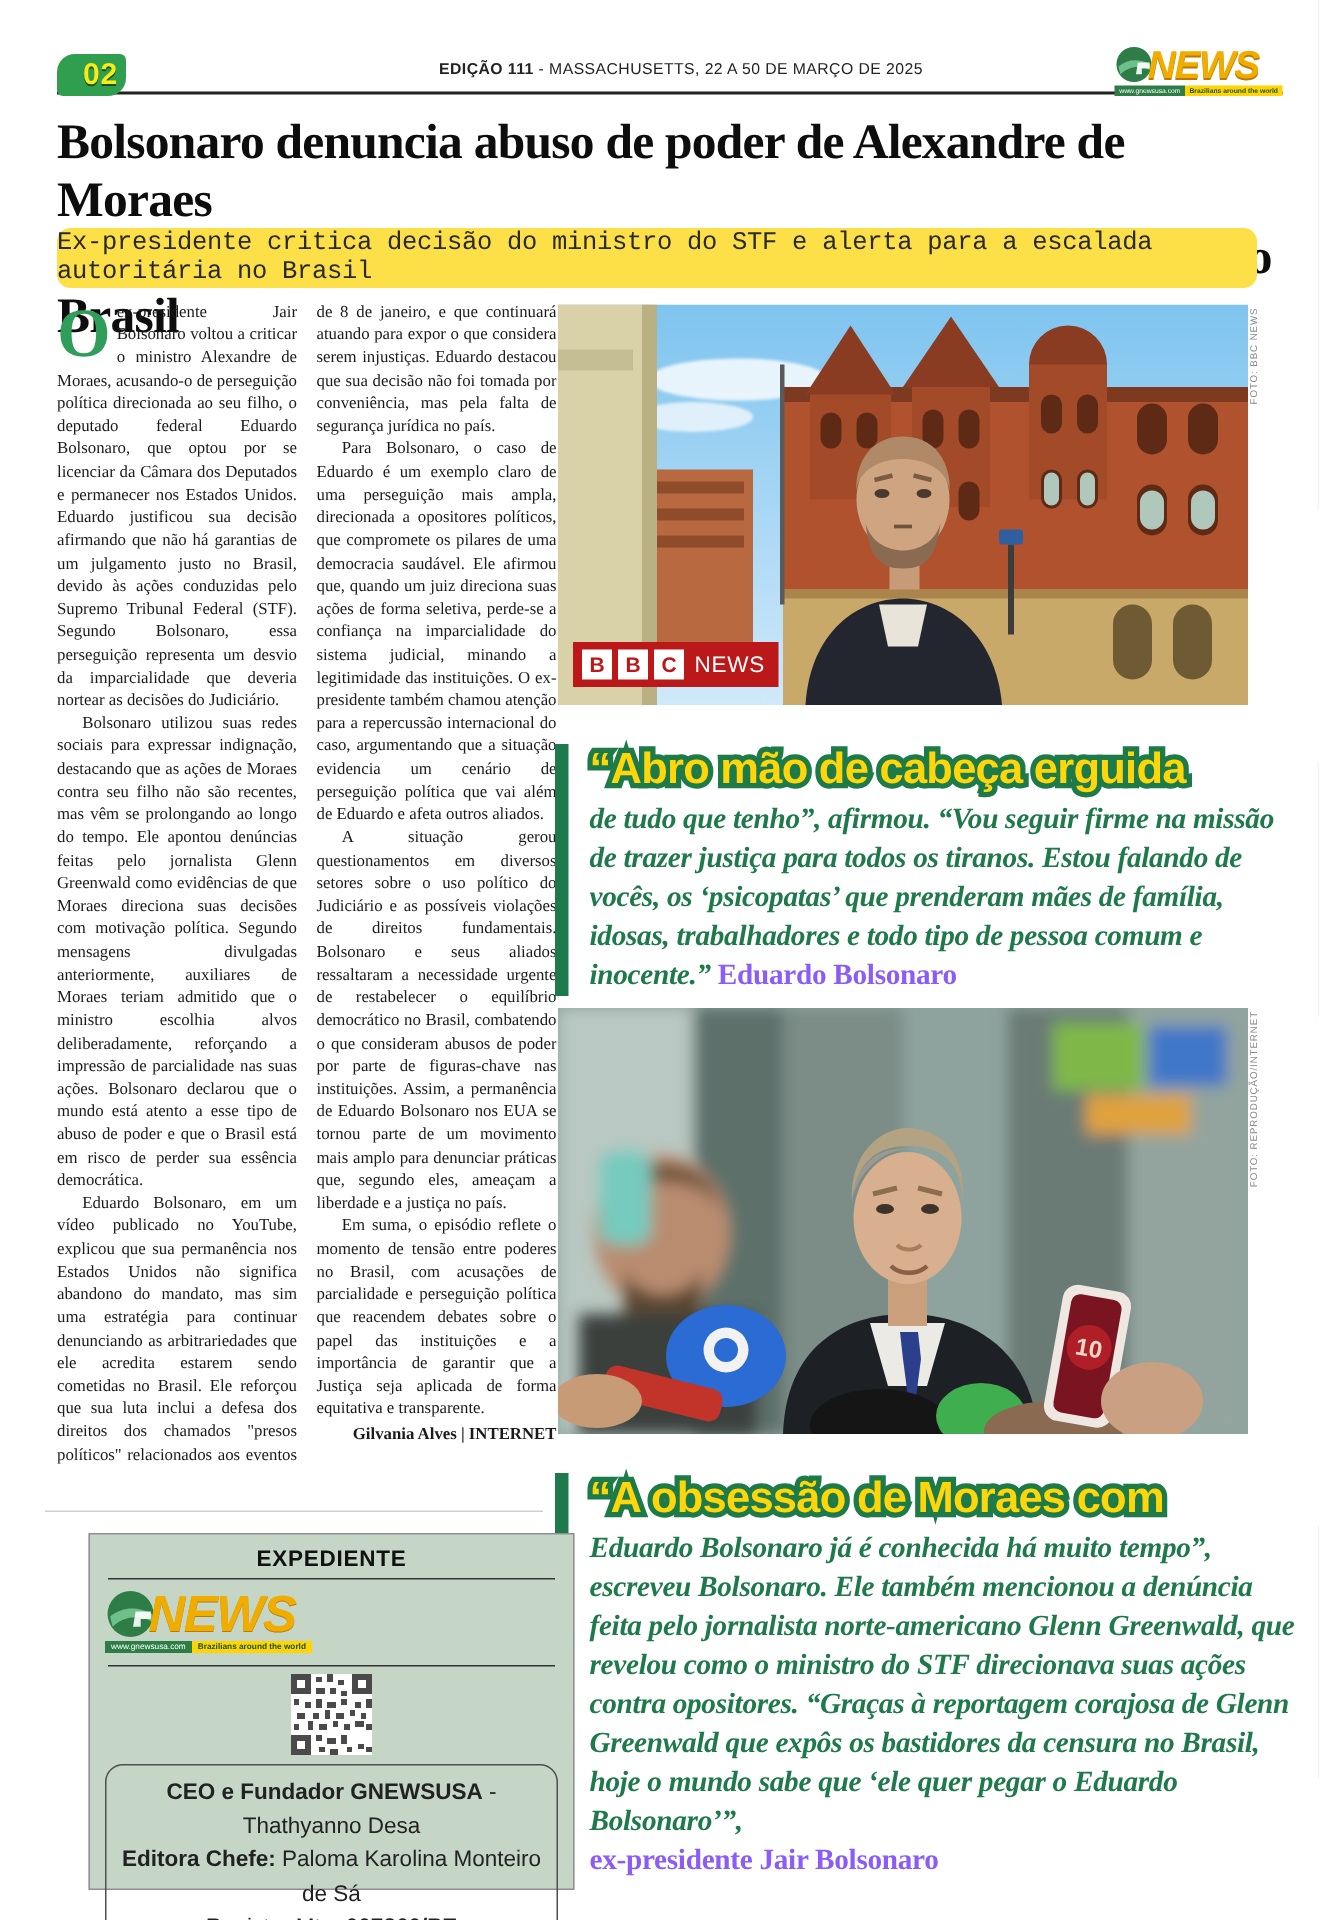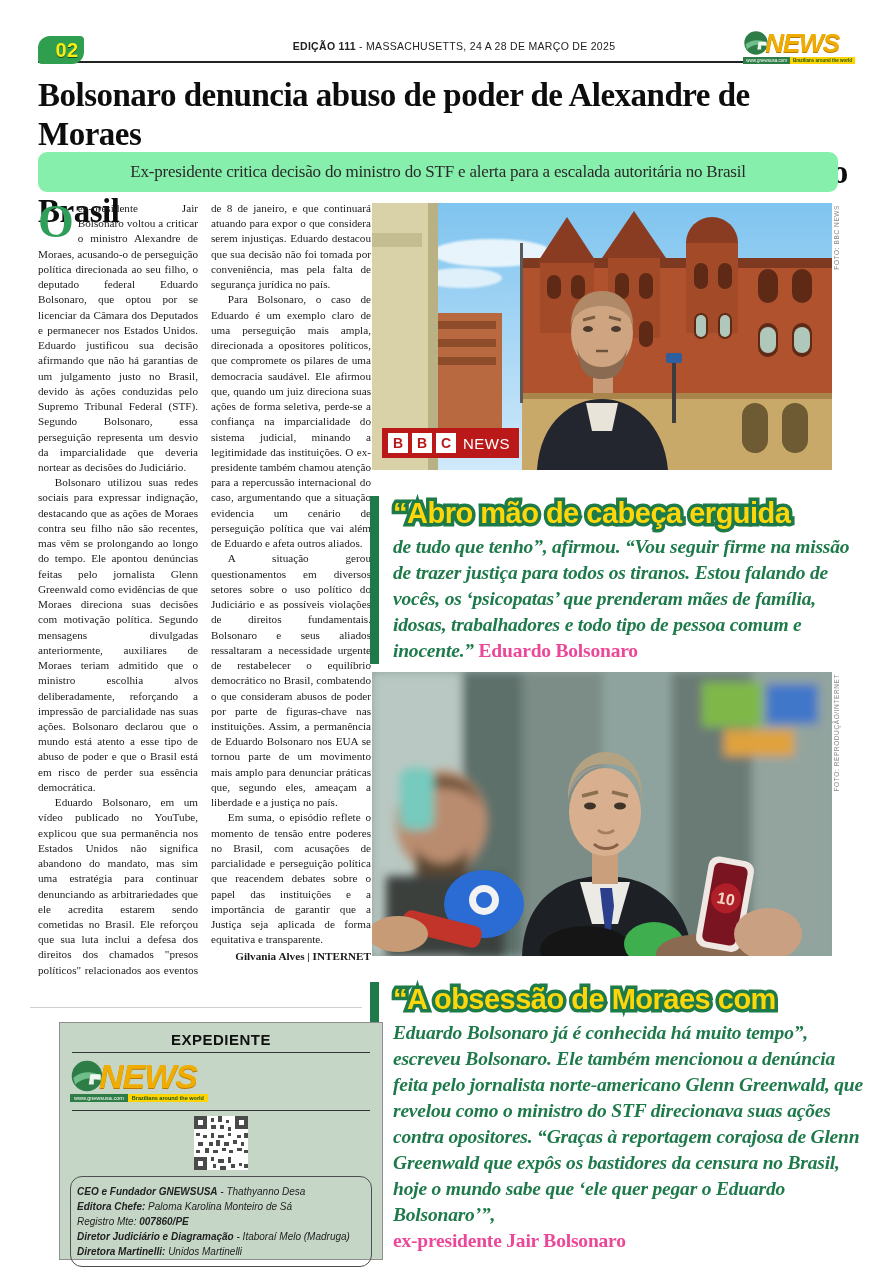--- a/index.html
+++ b/index.html
@@ -41,23 +41,23 @@
   .brand-hdr .brand-bar-tag { font-size:4.5px; padding:1px 3px; }
 
   
   .headline {
     position:absolute; left:38px; top:76px; width:810px;
     font-family:"Liberation Serif", serif; font-weight:bold; color:#0d0d0d;
     font-size:33px; line-height:1.17; letter-spacing:-0.5px;
   }
   .subhead {
     position:absolute; left:38px; top:152px; width:800px; height:40px;
-    background:#86efac; border-radius:9px;
+    background:#fde047; border-radius:9px;
     display:flex; align-items:center; justify-content:center;
-    font-family:Liberation Serif, serif; font-size:17px; color:#2a2a2a; letter-spacing:-0.2px;
+    font-family:Liberation Mono, monospace; font-size:17px; color:#2a2a2a; letter-spacing:-0.2px;
   }
 
   
   .article-text {
     position:absolute; left:38px; top:201px; width:333px; height:812px;
     column-count:2; column-gap:13px; overflow:hidden;
     font-size:11.2px; line-height:1.36; text-align:justify;
     hyphens:auto; -webkit-hyphens:auto;
   }
   .body-p { text-indent:1.5em; }
@@ -91,50 +91,50 @@
 
   .quote { position:relative; border-left:9px solid #1e7a4a; padding:2px 0 0 14px; margin:26px 0 8px -2px; width:494px; }
   .hl-wrap { position:relative; display:inline-block; line-height:1.05; margin-bottom:6px;
              font-family:"Liberation Sans", sans-serif; font-weight:bold; font-size:29px; letter-spacing:-0.5px; }
   .hl-stroke { position:absolute; left:0; top:0; color:#1d7a49; -webkit-text-stroke:7px #1d7a49; z-index:0; white-space:nowrap; }
   .hl-fill { position:relative; color:#ffd60a; z-index:1; white-space:nowrap; }
   .quote-body {
     font-family:"Liberation Serif", serif; font-style:italic; font-weight:bold;
     color:#1e7a4a; font-size:19.5px; line-height:1.33; letter-spacing:-0.2px;
   }
-  .quote-attr { font-style:normal; color:#ec4899; }
+  .quote-attr { font-style:normal; color:#8b5cf6; }
 
   
   .expediente {
     position:absolute; left:38px; top:1022px; width:324px; height:238px;
     background:#c5d6c6; border:1.5px solid #8f8f8f; padding:8px 10px 0 10px;
     font-family:"Liberation Sans", sans-serif;
     margin-left:21px;
   }
   .exp-title { text-align:center; font-weight:bold; font-size:15px; color:#111; letter-spacing:.5px; }
   .exp-rule { height:1.2px; background:#333; margin:4px 2px; }
   .exp-logo { display:flex; justify-content:center; padding:2px 0 4px 0; }
   .exp-logo .brand-news { font-size:34px; }
   .exp-logo .g-icon { width:34px; height:34px; margin-right:-5px; }
   .exp-logo .brand-bar-url { font-size:5.5px; padding:1px 4px; }
   .exp-logo .brand-bar-tag { font-size:5.5px; padding:1px 4px; }
   .exp-qr { display:flex; justify-content:center; margin:5px 0 6px 0; }
   .exp-credits-box { border:1.2px solid #4f4f4f; border-radius:12px; padding:7px 6px; }
-  .credit-line { text-align:left; font-size:10px; color:#222; line-height:1.5;font-style:italic; }
+  .credit-line { text-align:center; font-size:15px; color:#222; line-height:1.5; }
   .credit-line .b { font-weight:bold; }
 </style>
 </head>
 <body>
 
 <div class="page">
 
   <div class="header">
     <div class="header-rule"></div>
     <div class="page-badge">02</div>
-    <div class="edition"><span class="b">EDIÇÃO 111</span><span> - MASSACHUSETTS, 24 A 28 DE MARÇO DE 2025</span></div>
+    <div class="edition"><span class="b">EDIÇÃO 111</span><span> - MASSACHUSETTS, 22 A 50 DE MARÇO DE 2025</span></div>
 
     <div class="brand brand-hdr">
       <div class="brand-top">
         <svg class="g-icon" viewBox="0 0 40 40">
           <circle cx="20" cy="20" r="18" fill="#2e7d46"></circle>
           <path d="M4 22 C14 14, 26 14, 37 20 L37 26 C26 20, 14 22, 6 30 Z" fill="#6fbf8a"></path>
           <path d="M24 18 L36 18 L36 24 L28 24 L28 30 L22 30 Z" fill="#ffffff" opacity="0.9"></path>
         </svg>
         <span class="brand-news">NEWS</span>
       </div>

